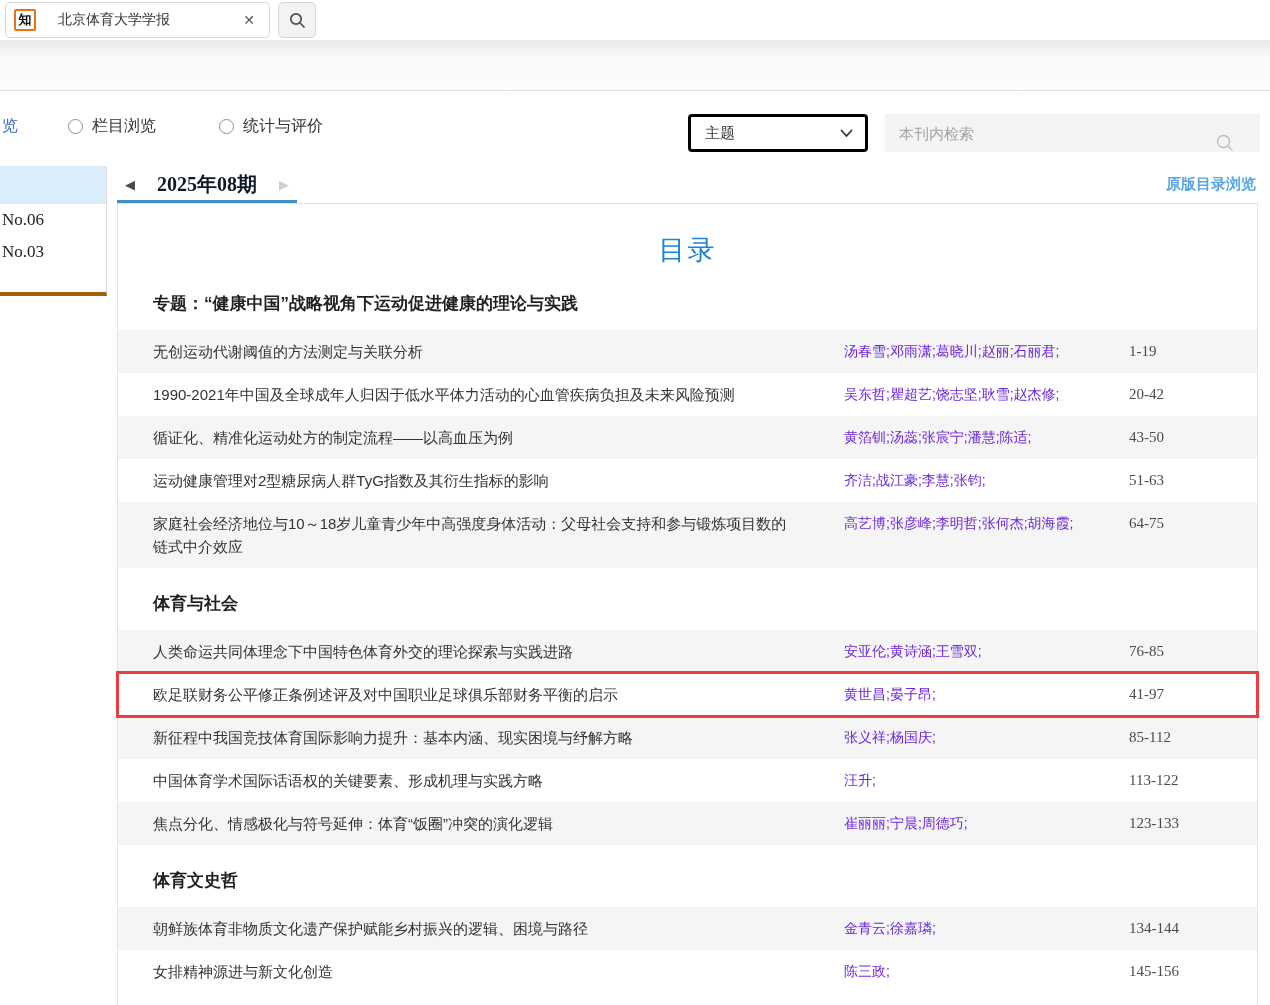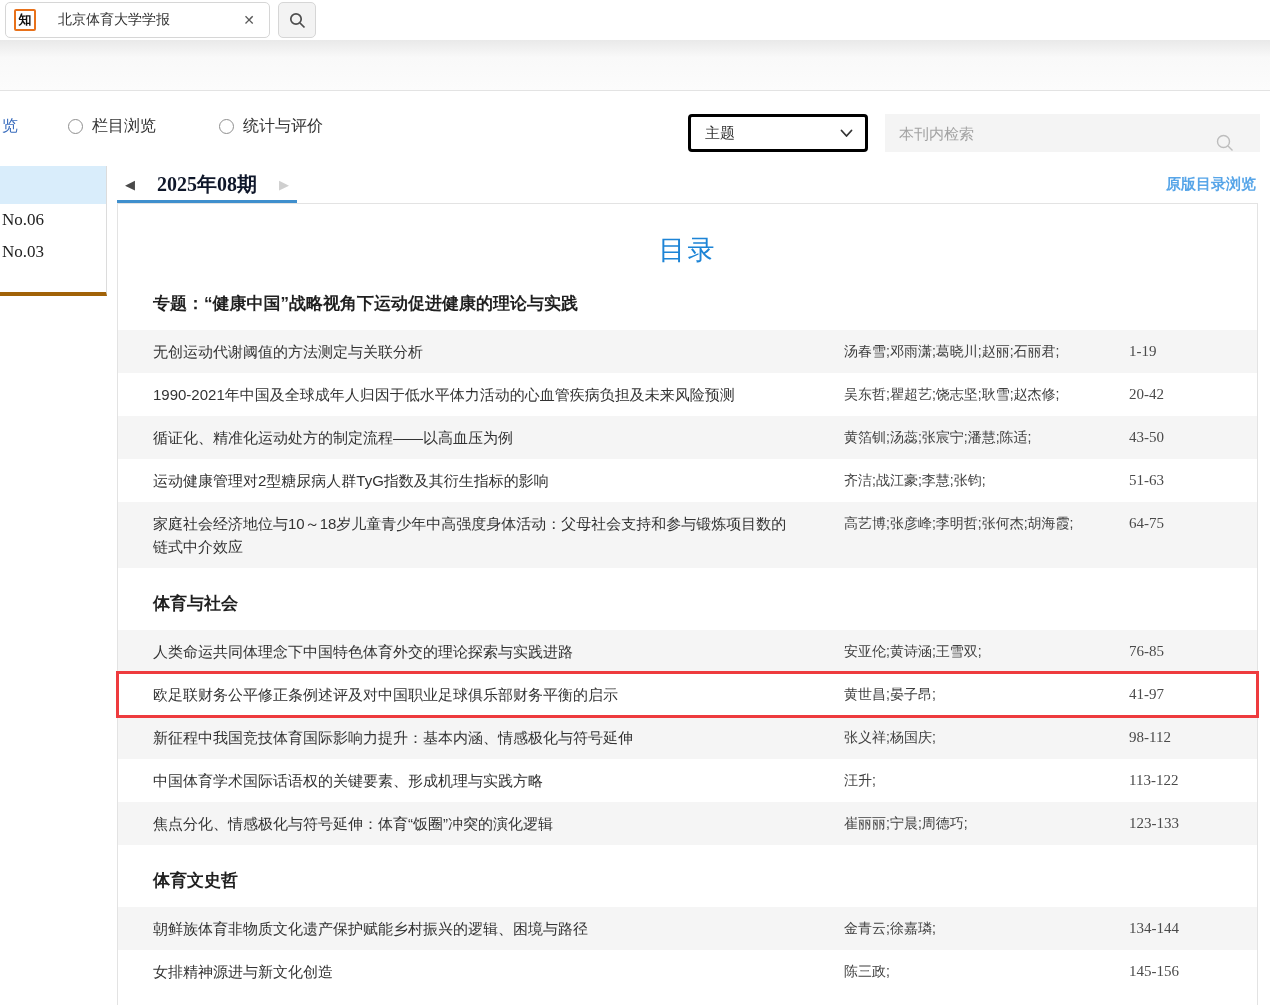--- a/index.html
+++ b/index.html
@@ -92,21 +92,21 @@
     border:1px solid #e3e3e3; background:#fff; padding-bottom:42px;
   }
   .toc-title {
     margin:28px 0 18px; text-align:center; color:#1d84d6;
     font-size:27px; font-weight:400; letter-spacing:2px;
   }
   .section-header { font-size:17px; font-weight:bold; color:#1f1f1f; margin:24px 33px 15px 35px; }
   .rows .row:nth-child(odd) { background:#f5f5f5; }
   .row { display:flex; align-items:flex-start; padding:10px 0; line-height:23px; }
   .row .t { flex:1; padding:0 20px 0 35px; font-size:15px; color:#333; cursor:pointer; }
-  .row .a { width:285px; flex-shrink:0; font-size:14px; color:#404040;margin-left:34px; }
+  .row .a { width:285px; flex-shrink:0; font-size:14px; color:#6d28d9;margin-left:34px; }
   .row .p {
     width:128px; flex-shrink:0; text-align:left; padding-right:33px;
     font-family:"Liberation Serif", serif; font-size:15px; color:#4a4a4a;
   }
   .row.highlight {
     background:#fff !important; outline:3px solid #ee3b3e; outline-offset:-1px;
     position:relative; z-index:2;
   }
 </style>
 </head>
@@ -217,23 +217,23 @@
           <span class="t">人类命运共同体理念下中国特色体育外交的理论探索与实践进路</span>
           <span class="a">安亚伦;黄诗涵;王雪双;</span>
           <span class="p">76-85</span>
         </div>
         <div class="row highlight">
           <span class="t">欧足联财务公平修正条例述评及对中国职业足球俱乐部财务平衡的启示</span>
           <span class="a">黄世昌;晏子昂;</span>
           <span class="p">41-97</span>
         </div>
         <div class="row">
-          <span class="t">新征程中我国竞技体育国际影响力提升：基本内涵、情感极化与符号延伸</span>
+          <span class="t">新征程中我国竞技体育国际影响力提升：基本内涵、现实困境与纾解方略</span>
           <span class="a">张义祥;杨国庆;</span>
-          <span class="p">98-112</span>
+          <span class="p">85-112</span>
         </div>
         <div class="row">
           <span class="t">中国体育学术国际话语权的关键要素、形成机理与实践方略</span>
           <span class="a">汪升;</span>
           <span class="p">113-122</span>
         </div>
         <div class="row">
           <span class="t">焦点分化、情感极化与符号延伸：体育“饭圈”冲突的演化逻辑</span>
           <span class="a">崔丽丽;宁晨;周德巧;</span>
           <span class="p">123-133</span>

